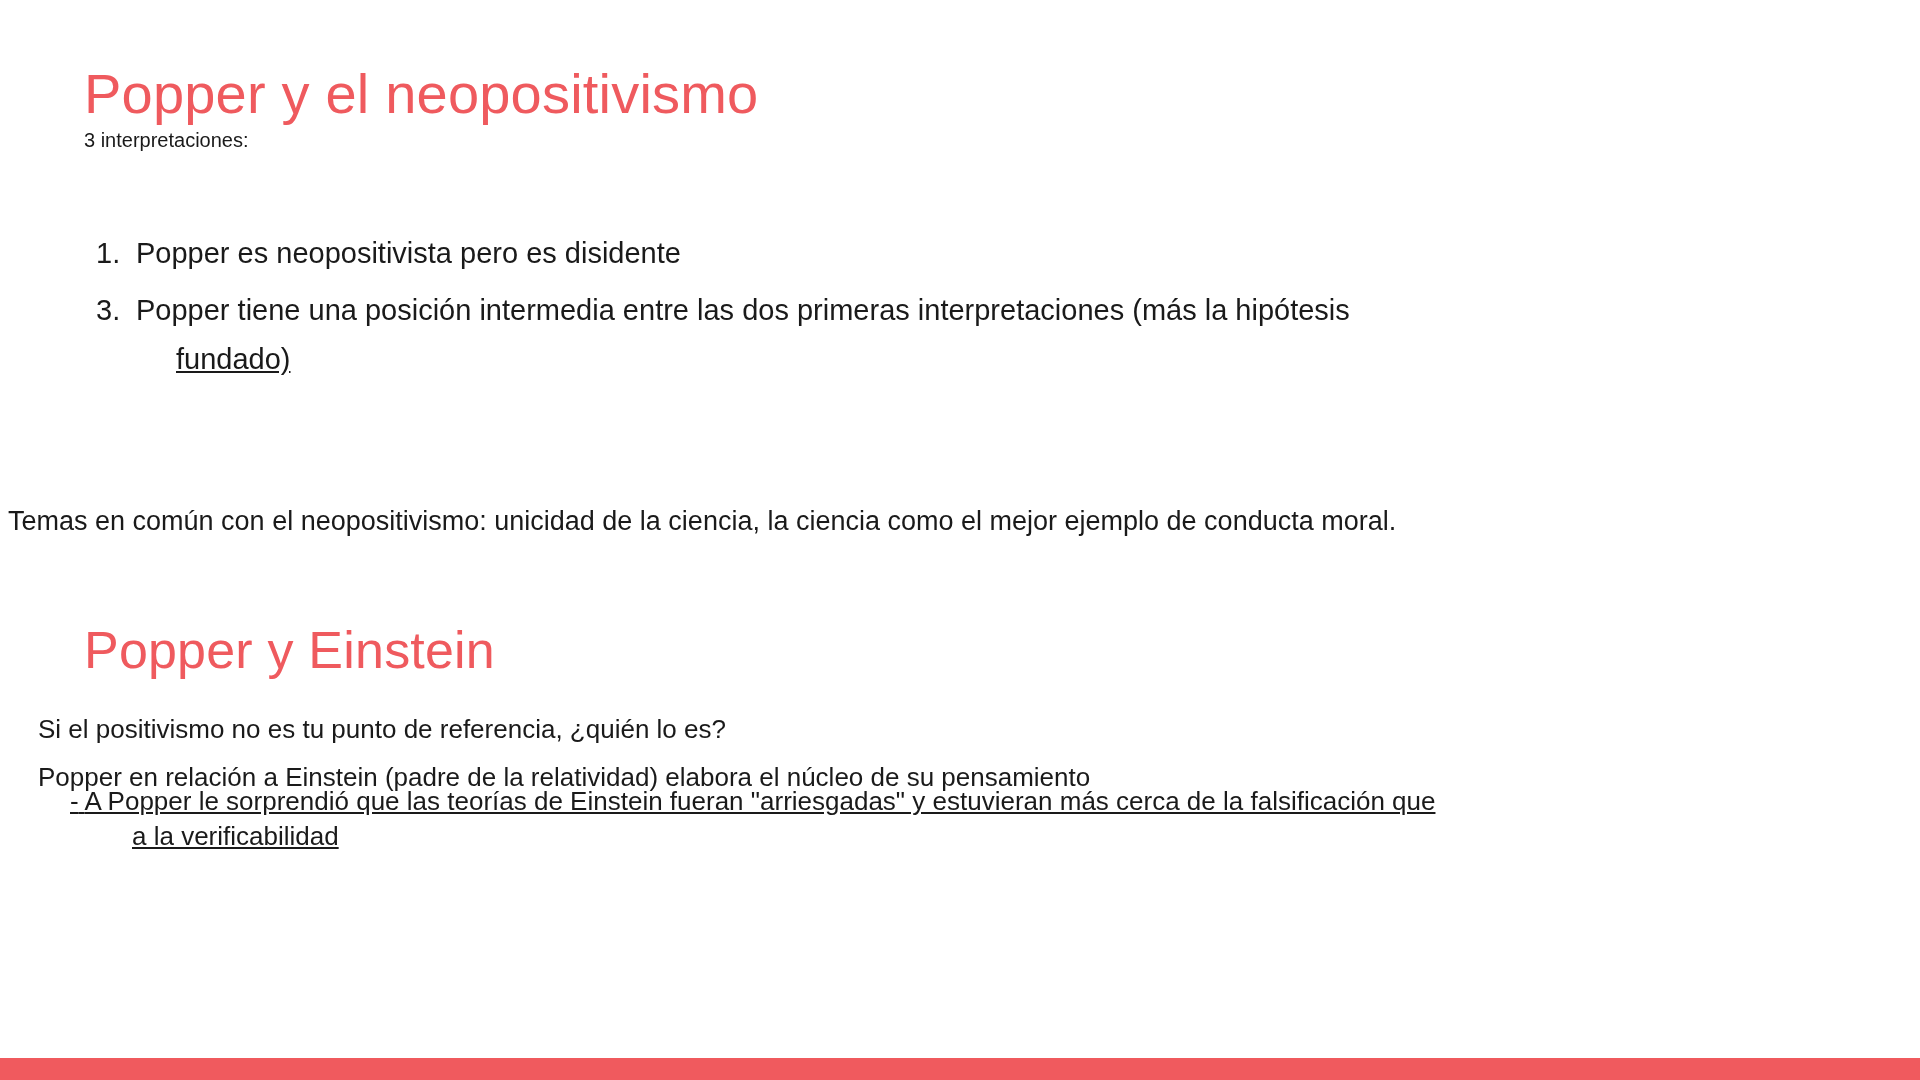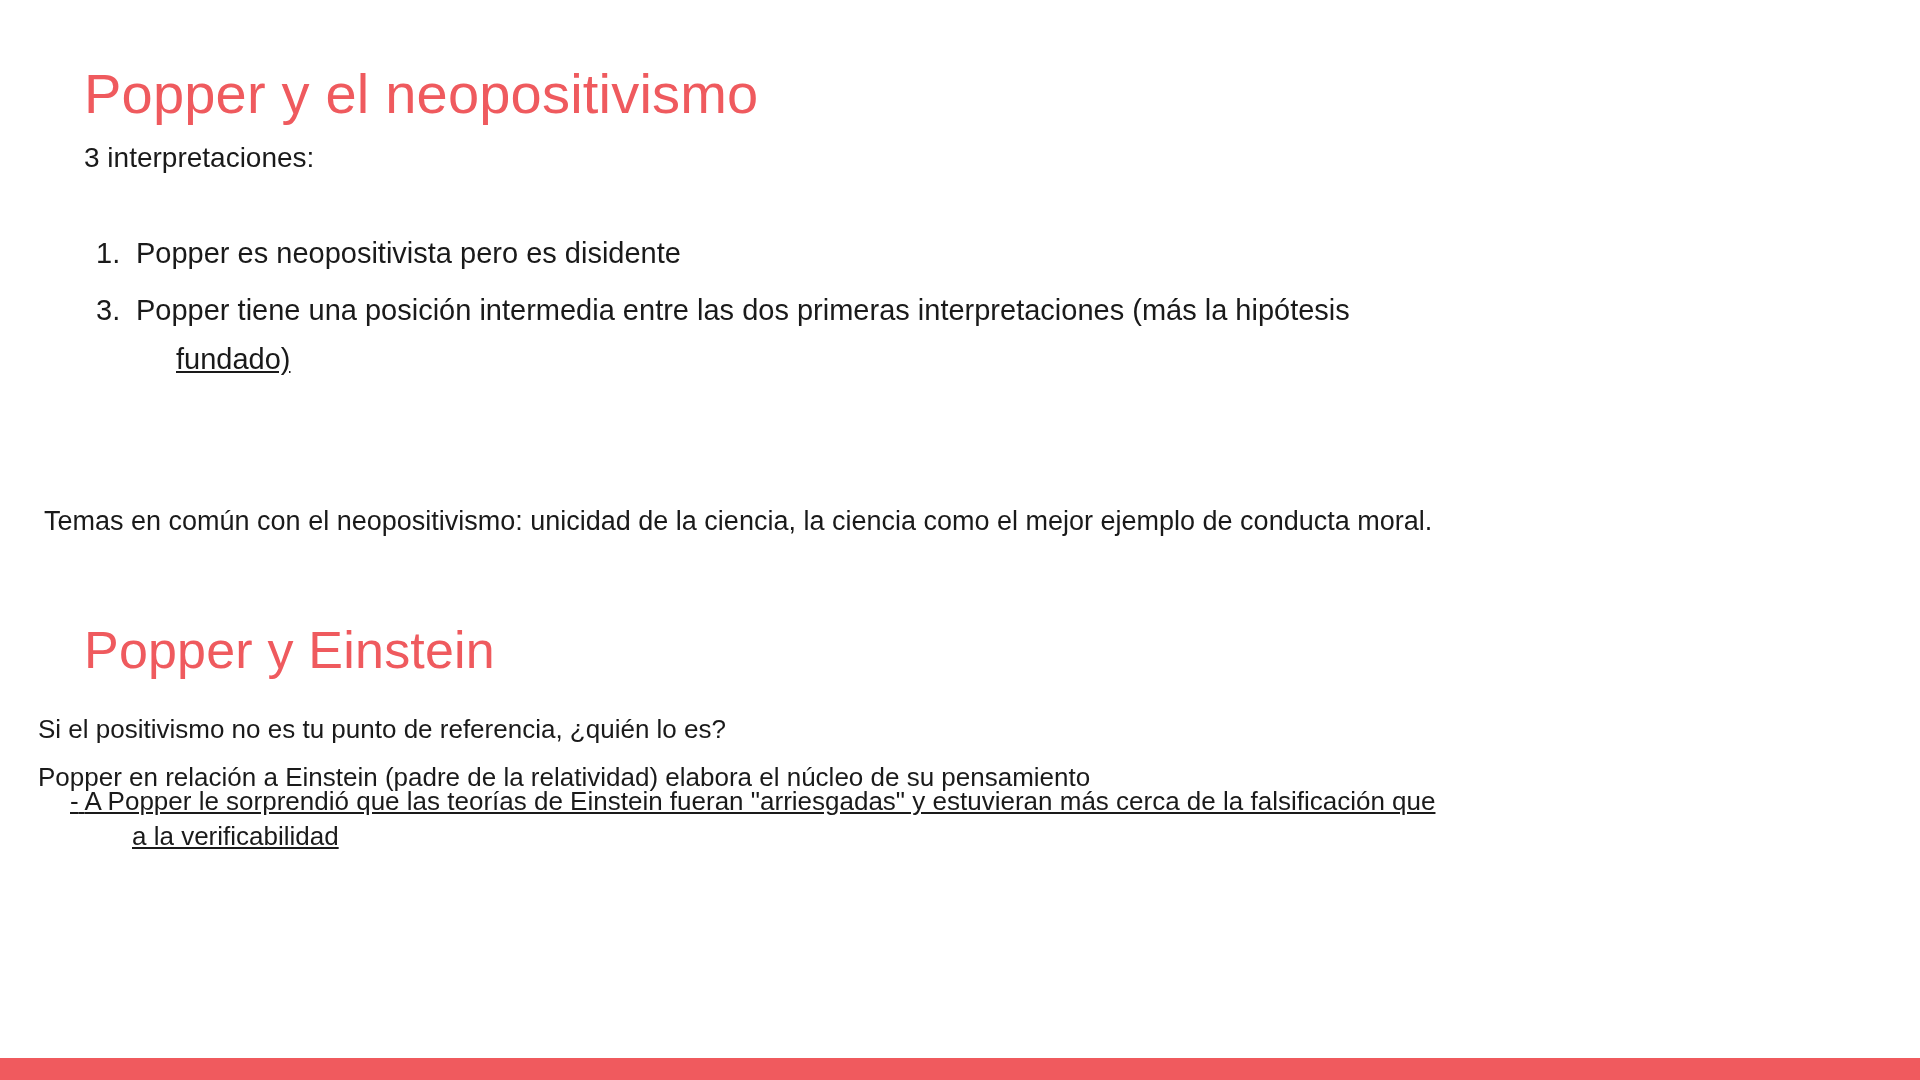--- a/index.html
+++ b/index.html
@@ -43,22 +43,22 @@
     position: absolute;
     left: 84px;
     top: 580px;
     font-size: 52px;
   }
 
   
   .intro-line {
     position: absolute;
     left: 84px;
-    top: 140px;
-    font-size: 28px;
+    top: 127px;
+    font-size: 20px;
     line-height: 1.3;
     white-space: nowrap;
   }
 
   .numbered-list {
     position: absolute;
     left: 96px;
     top: 230px;
     width: 1760px;
     margin: 0;
@@ -83,21 +83,20 @@
     text-decoration: underline;
   }
 
   .common-line {
     position: absolute;
     left: 8px;
     top: 504px;
     font-size: 27px;
     line-height: 1.3;
     white-space: nowrap;
-    margin-left: 36px;
   }
 
   
   .para {
     position: absolute;
     font-size: 26px;
     line-height: 1.35;
     white-space: nowrap;
   }
   .para-q   { left: 38px; top: 712px; }

